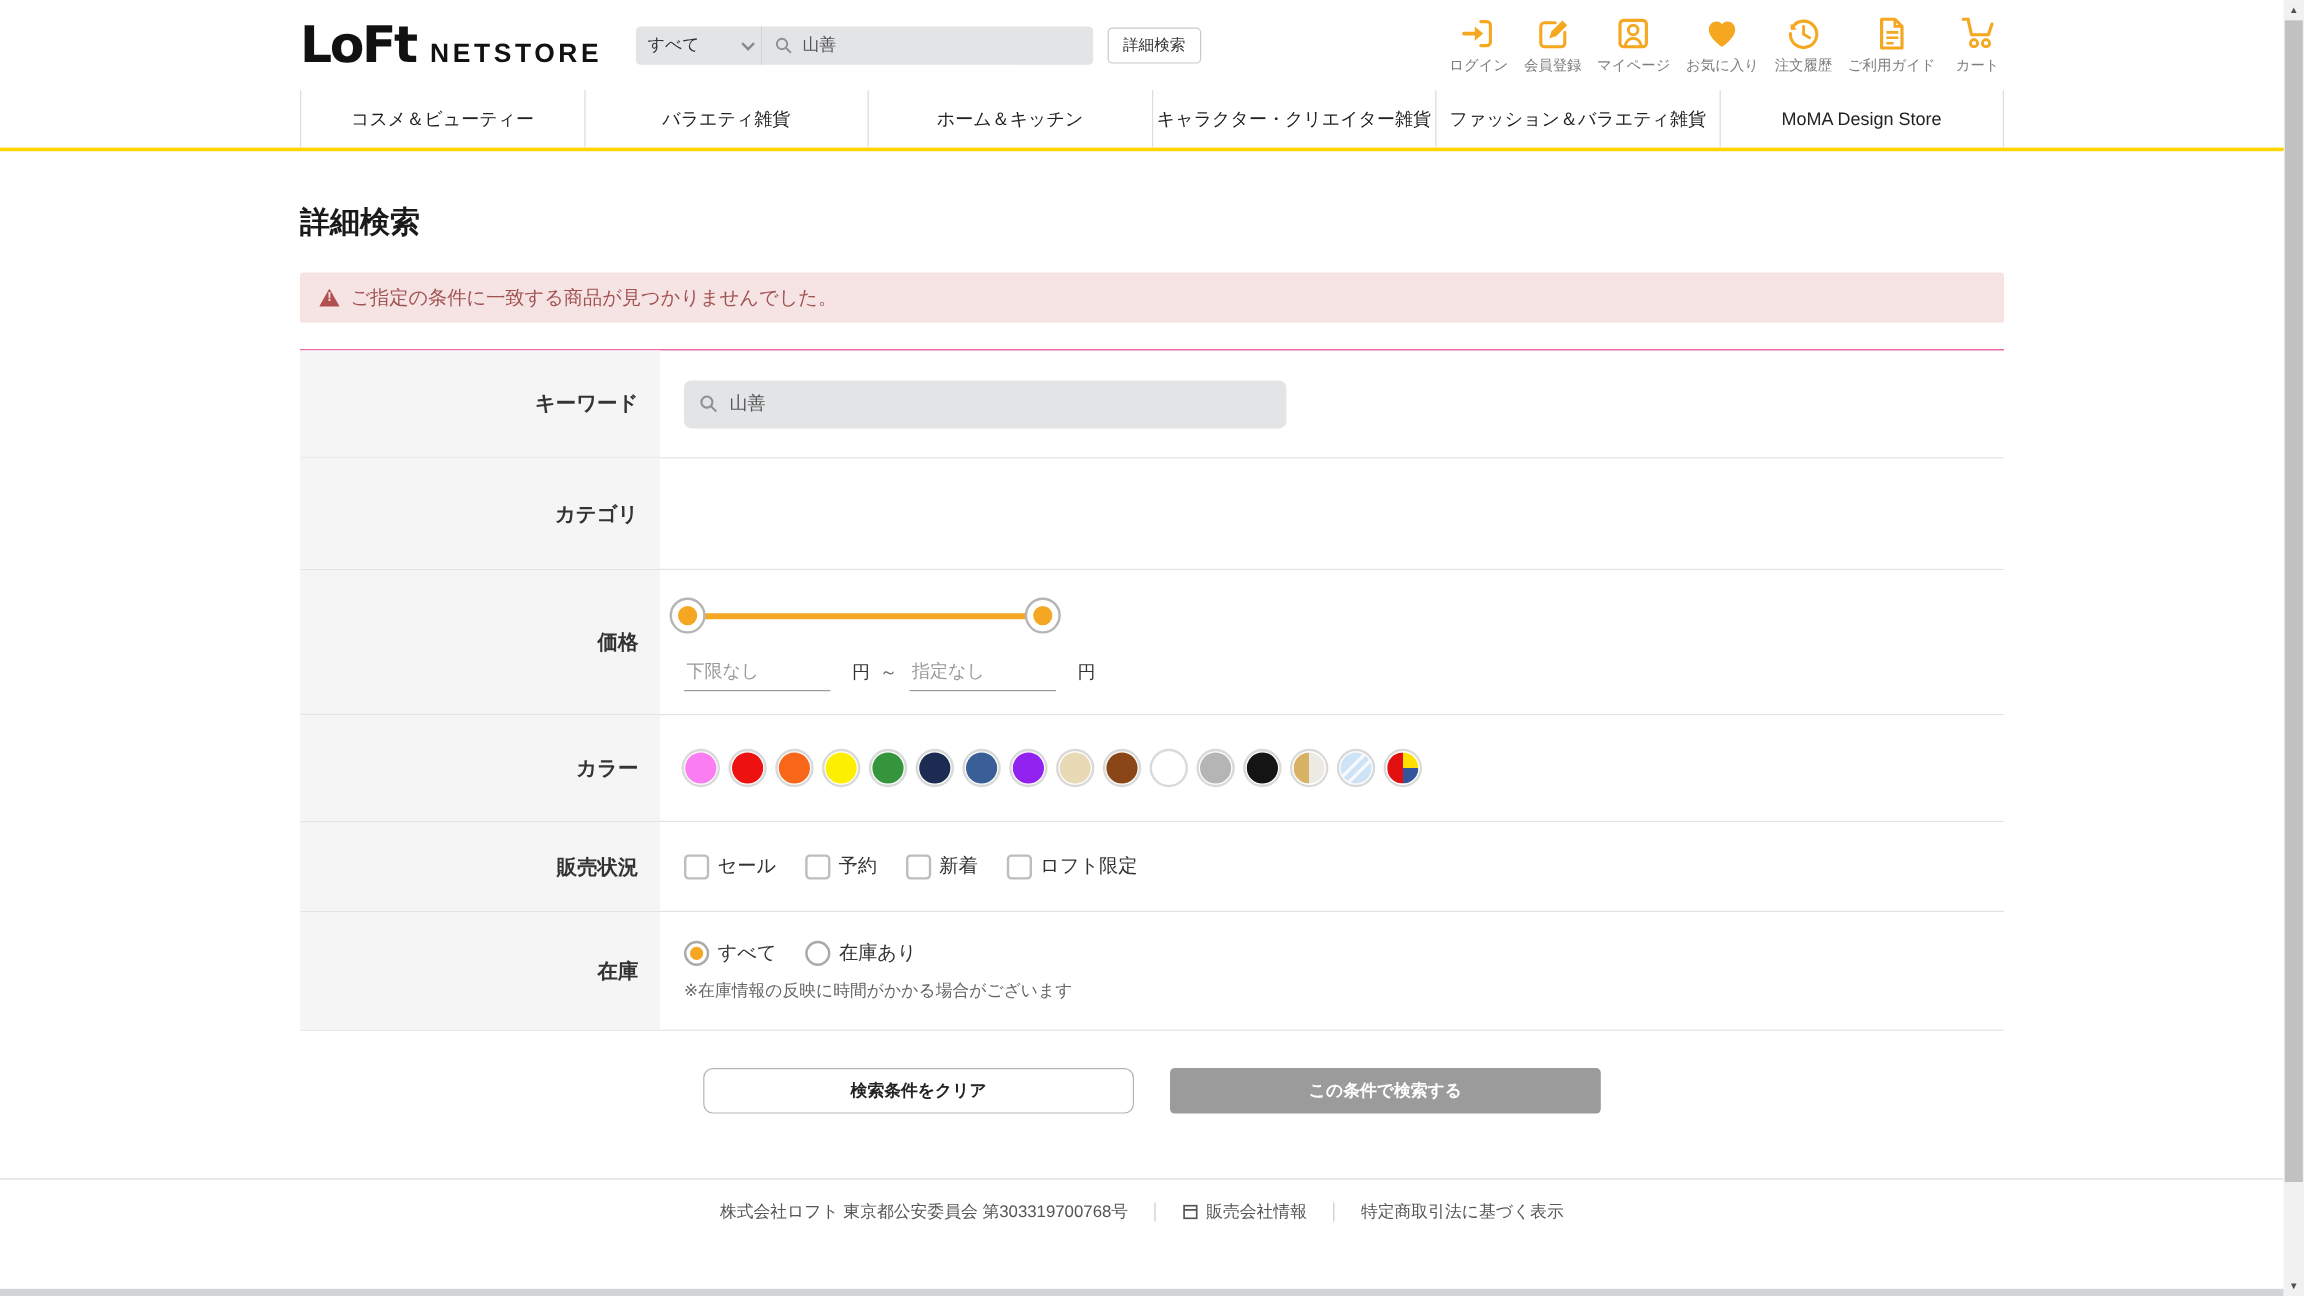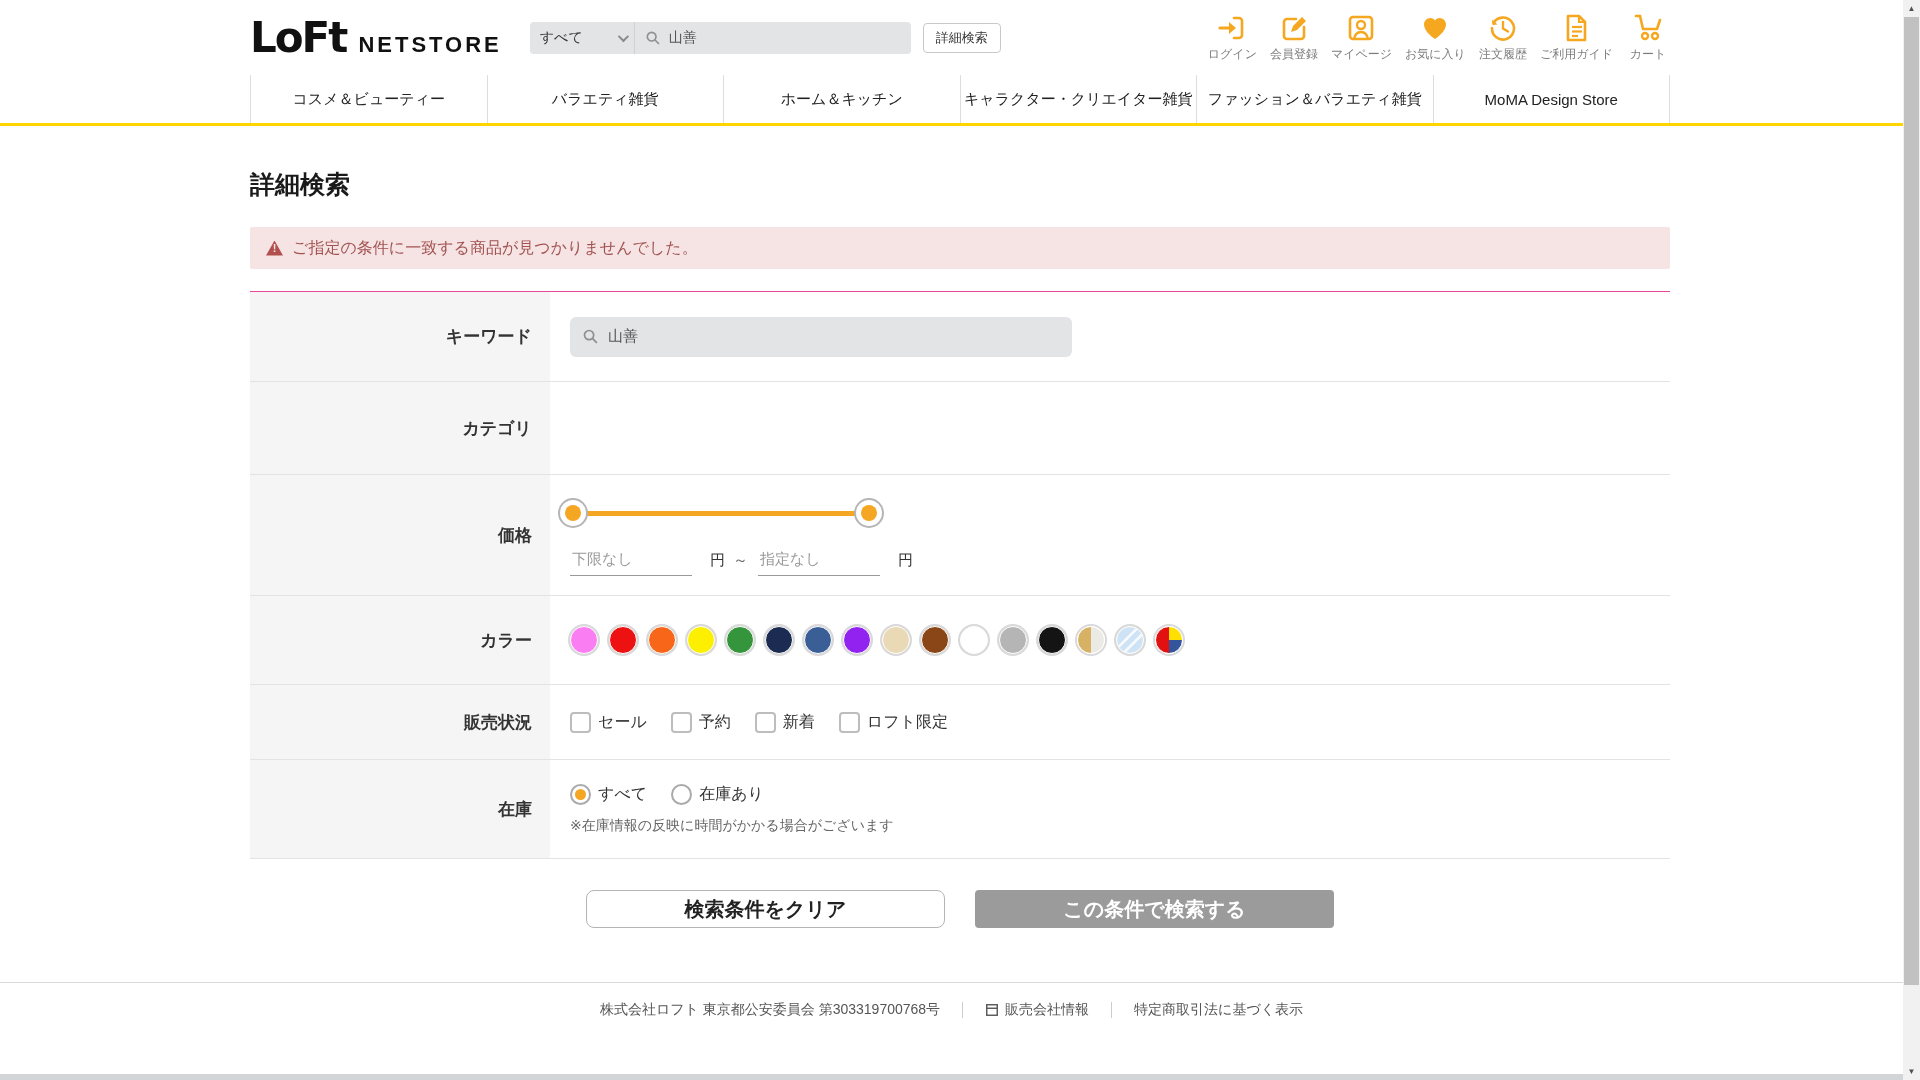--- a/index.html
+++ b/index.html
@@ -77,21 +77,21 @@
   .check-group { display:flex; gap:24px; }
   .check-item { display:flex; align-items:center; gap:7px; font-size:16px; color:#333; cursor:pointer; }
   .checkbox { width:21px; height:21px; border:2px solid #bdbdbd; border-radius:4px; background:#fff; }
   .radio { width:21px; height:21px; border:2px solid #aaa; border-radius:50%; background:#fff; position:relative; }
   .radio.checked::after { content:""; position:absolute; left:3px; top:3px; width:11px; height:11px;
      border-radius:50%; background:#f5a623; }
   .stock-note { margin-top:12px; font-size:14px; color:#666; }
 
   .actions { margin-top:31px; display:flex; justify-content:center; gap:30px; }
   .btn { width:359px; height:38px; display:flex; align-items:center; justify-content:center;
-     font-size:20px; font-weight:bold; cursor:pointer; }
+     font-size:14px; font-weight:bold; cursor:pointer; }
   .btn-clear { background:#fff; border:1px solid #b5b5b5; border-radius:8px; color:#222; }
   .btn-submit { background:#9b9b9b; border:none; border-radius:4px; color:#fff; }
 
   
   .footer { position:absolute; left:0; right:17px; top:982px; border-top:1px solid #d9d9d9; }
   .footer-inner { display:flex; align-items:center; justify-content:center; margin-top:18px; font-size:14px; color:#555; }
   .footer-sep { width:1px; height:16px; background:#ccc; margin:0 22px; }
   .footer-link { display:flex; align-items:center; gap:6px; cursor:pointer; }
   .bottom-strip { position:absolute; left:0; right:17px; bottom:0; height:6px; background:#d2d5d8; }
 

